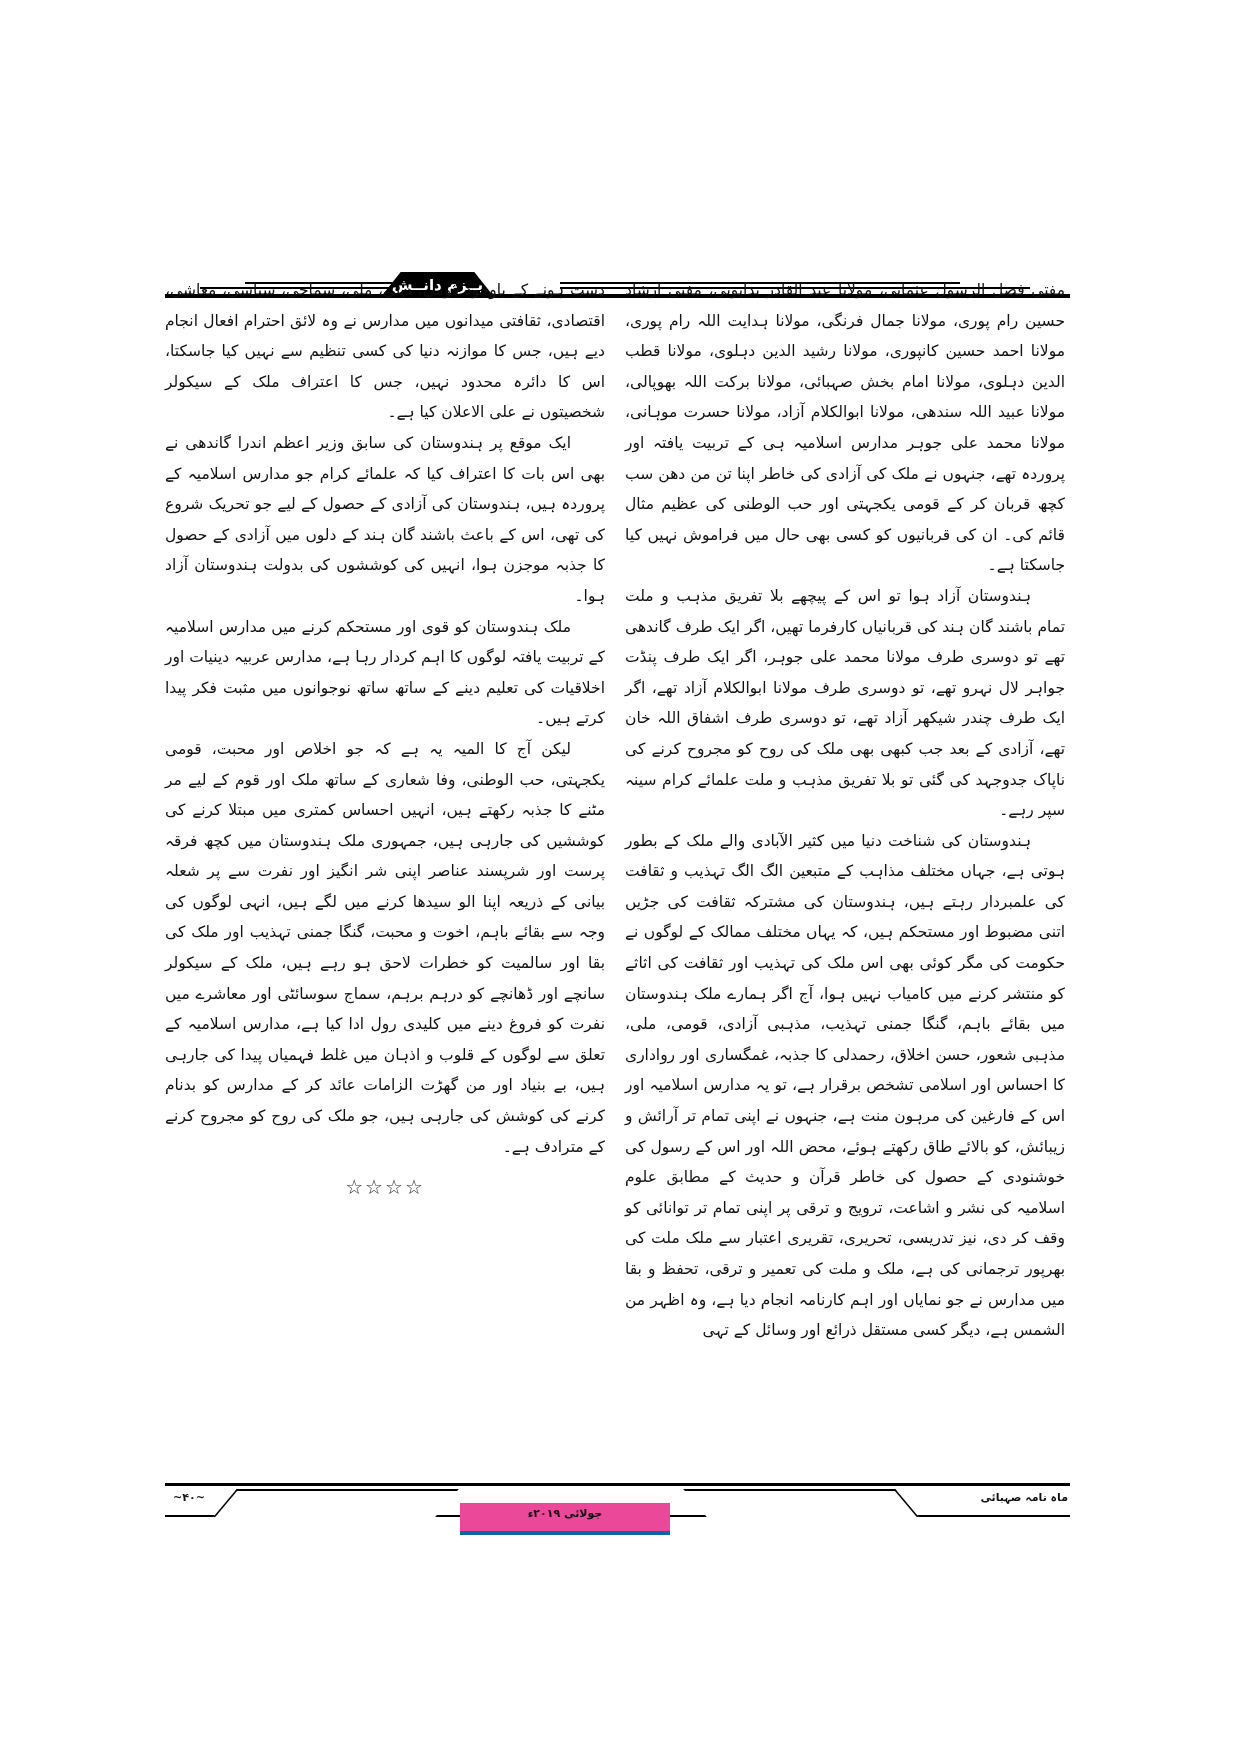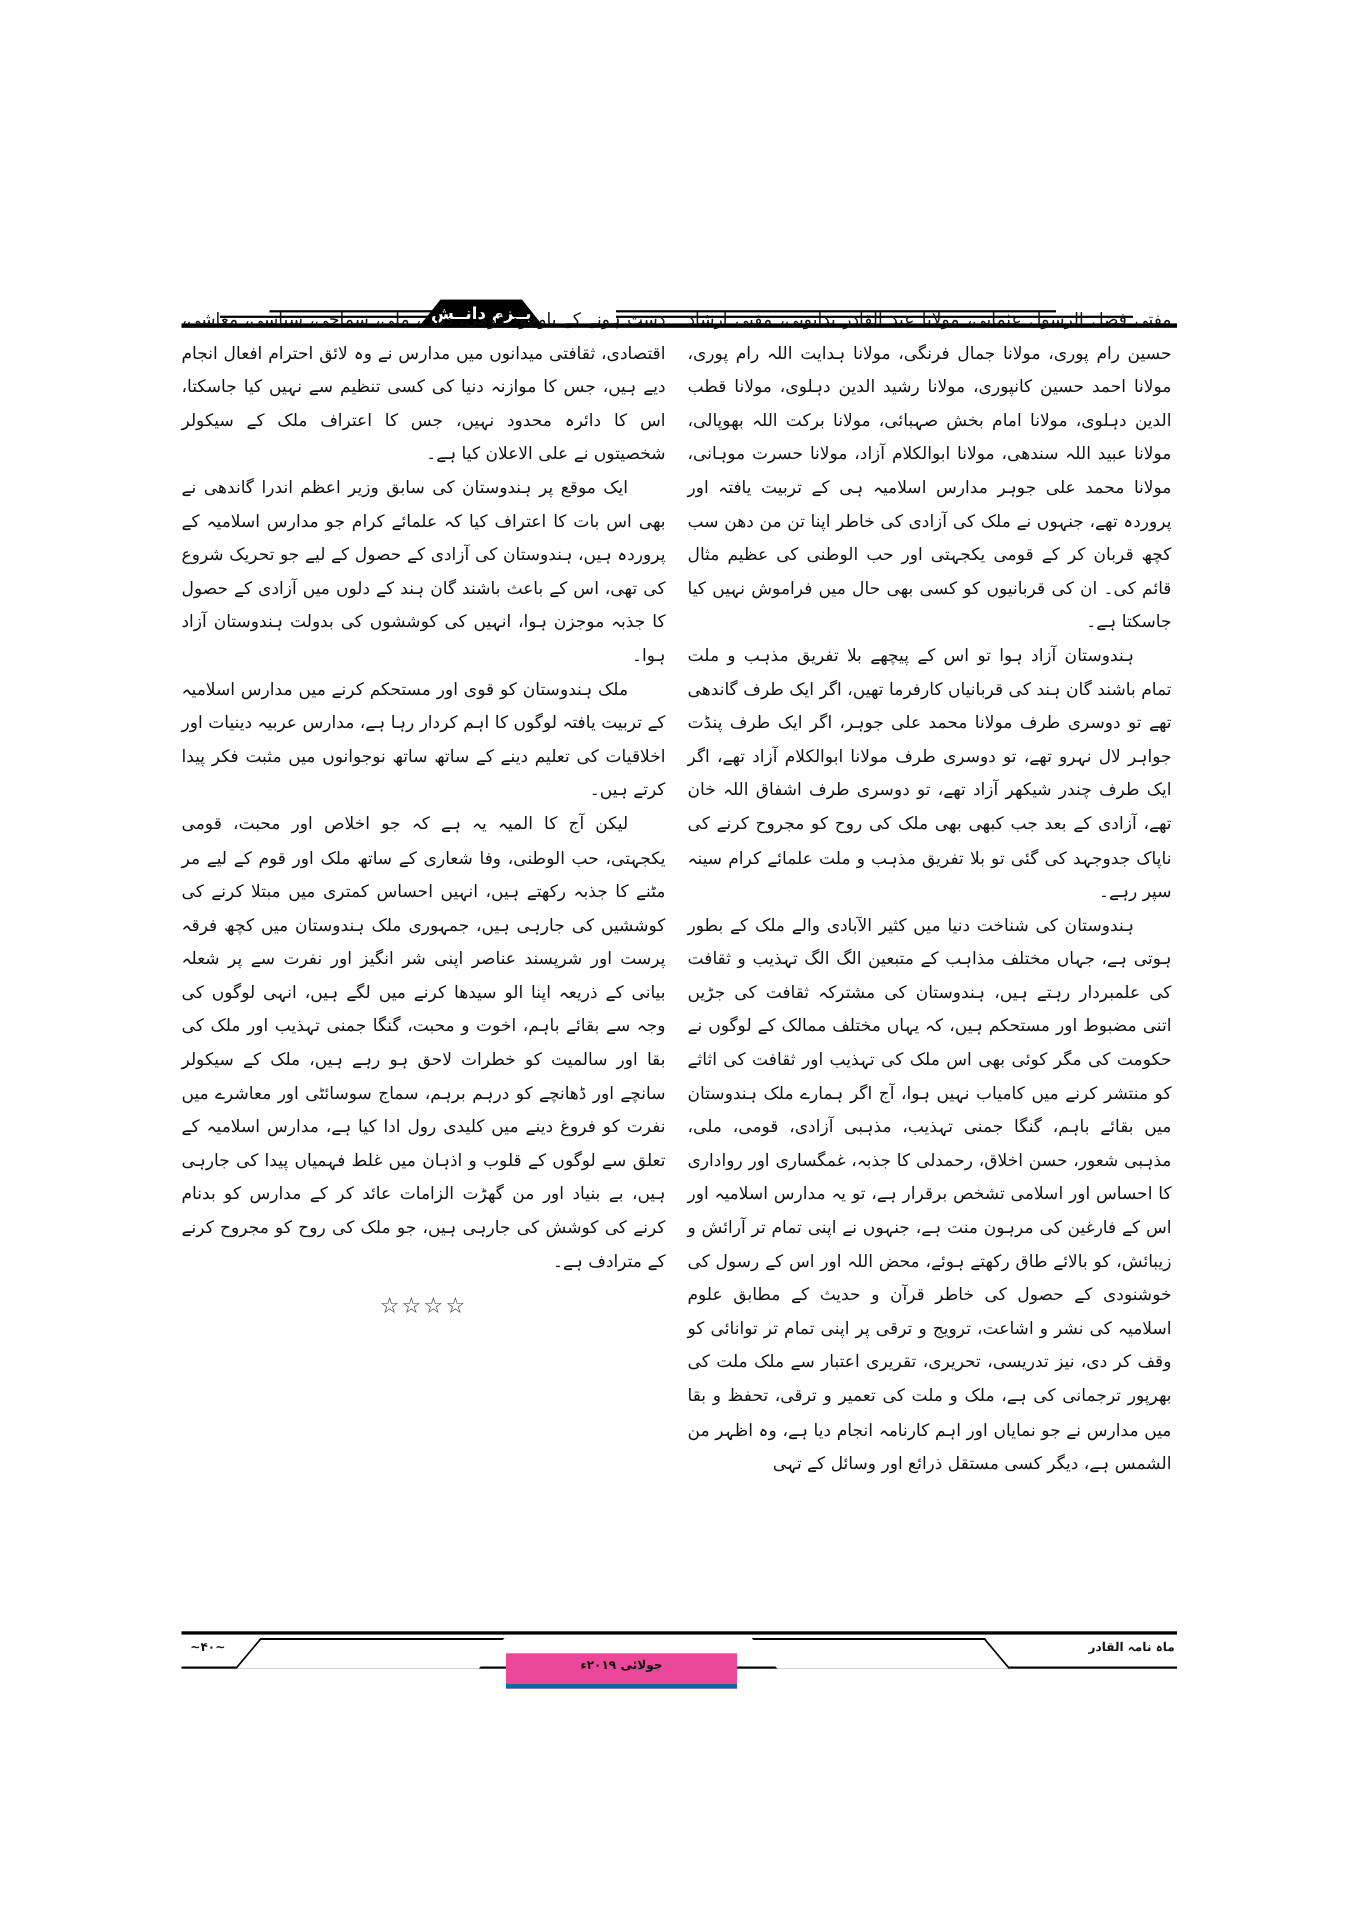--- a/index.html
+++ b/index.html
@@ -68,14 +68,14 @@
 
 <div class="footer">
   <div class="rule-top"></div>
   <div class="rule-bot"></div>
   <div class="shape-l"></div>
   <div class="shape-r"></div>
   <div class="date-box">
     <span class="txt date">جولائی ۲۰۱۹ء</span>
   </div>
   <span class="txt page-no">~۴۰~</span>
-  <span class="txt mag">ماہ نامہ القادر</span>
+  <span class="txt mag">ماہ نامہ صہبائی</span>
 </div>
 
 </body></html>

